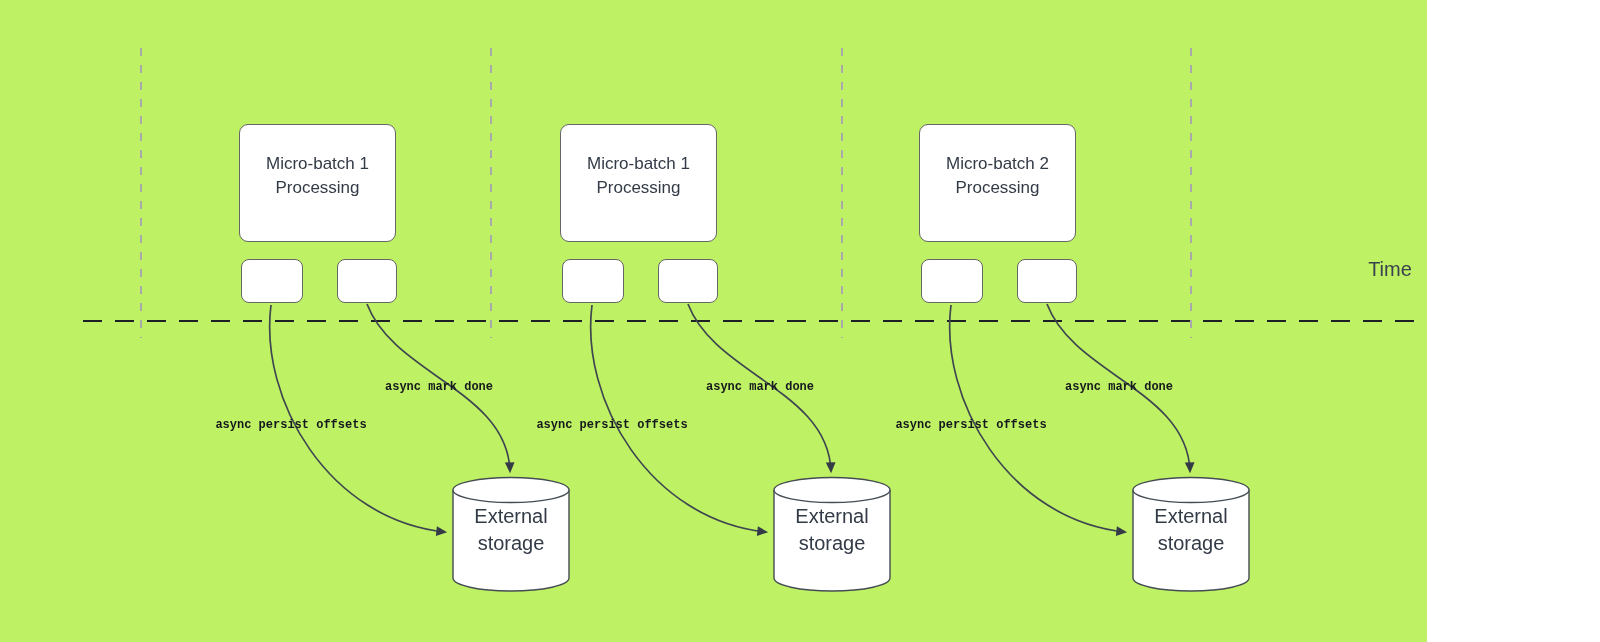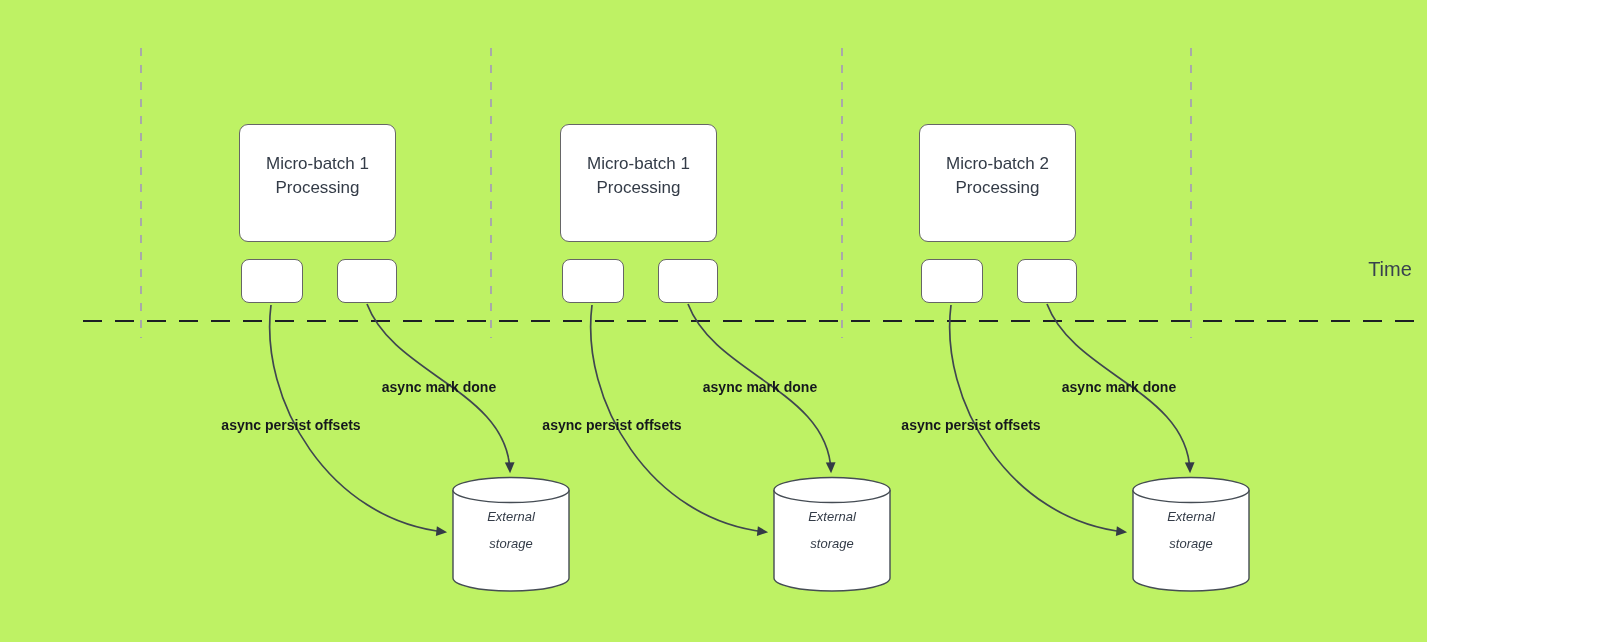--- a/index.html
+++ b/index.html
@@ -68,34 +68,34 @@
     top: 259px;
     height: 44px;
     border-radius: 8px;
   }
   .small-left { width: 62px; }
   .small-right { width: 60px; }
   .arrow-label {
     position: absolute;
     width: 220px;
     text-align: center;
-    font-size: 14px;
+    font-size: 12px;
     font-weight: bold;
     color: #15181d;
     line-height: 15px;
+    font-family: Liberation Mono, monospace;
   }
   .storage-label {
     position: absolute;
     top: 503px;
     width: 116px;
     text-align: center;
-    font-size: 13px;
+    font-size: 20px;
     line-height: 27px;
     color: #333b47;
-    font-style: italic;
   }
   .time-label {
     position: absolute;
     left: 1340px;
     top: 258px;
     width: 100px;
     text-align: center;
     font-size: 20px;
     color: #39424e;
   }

